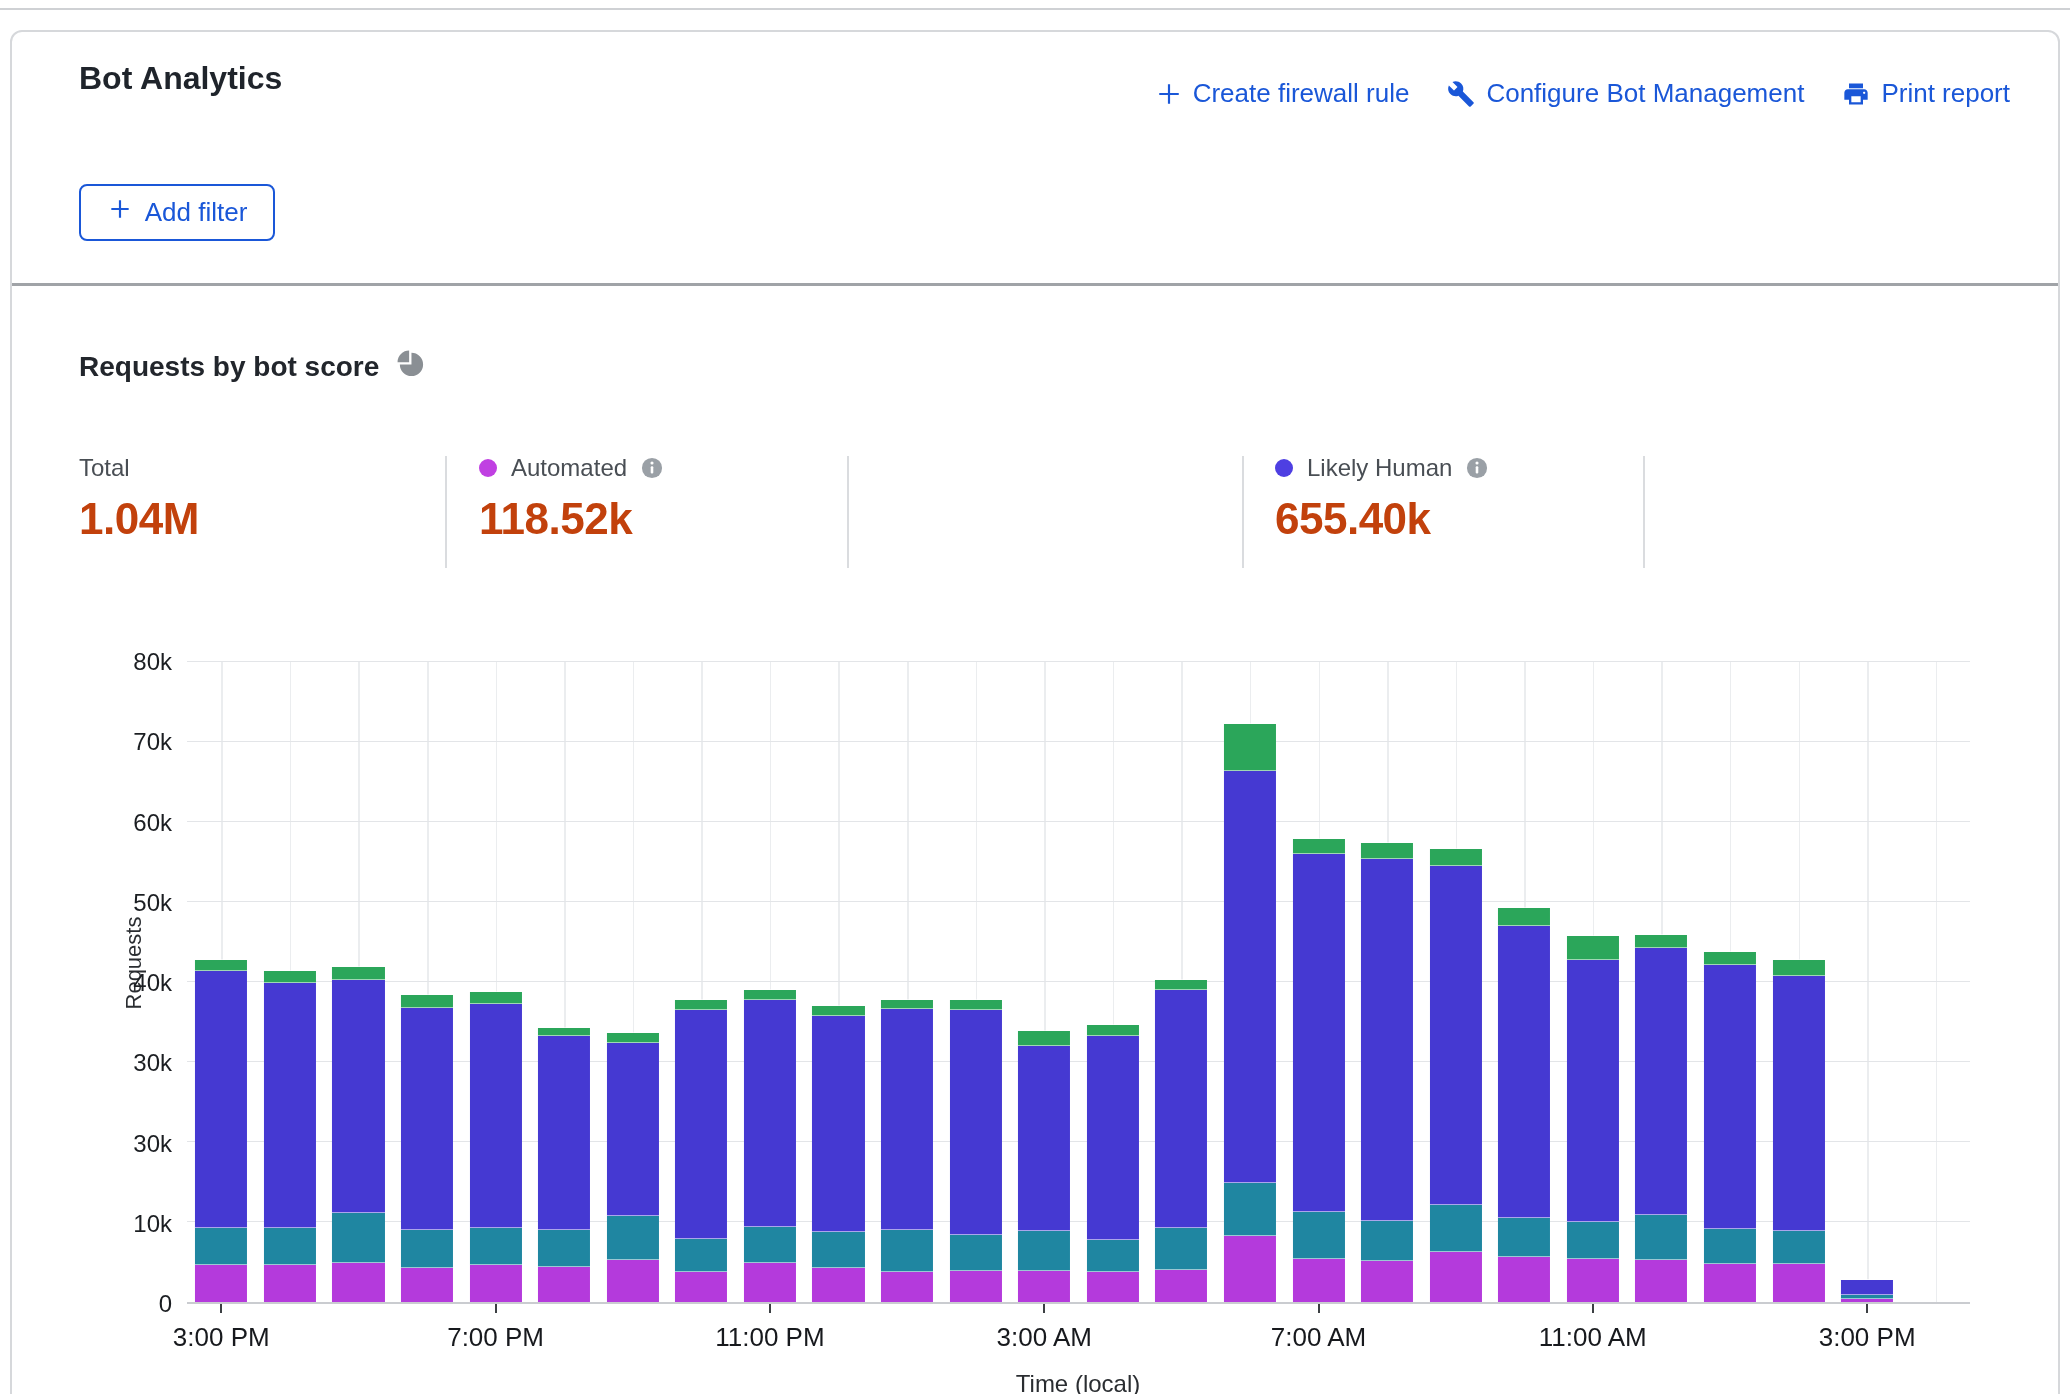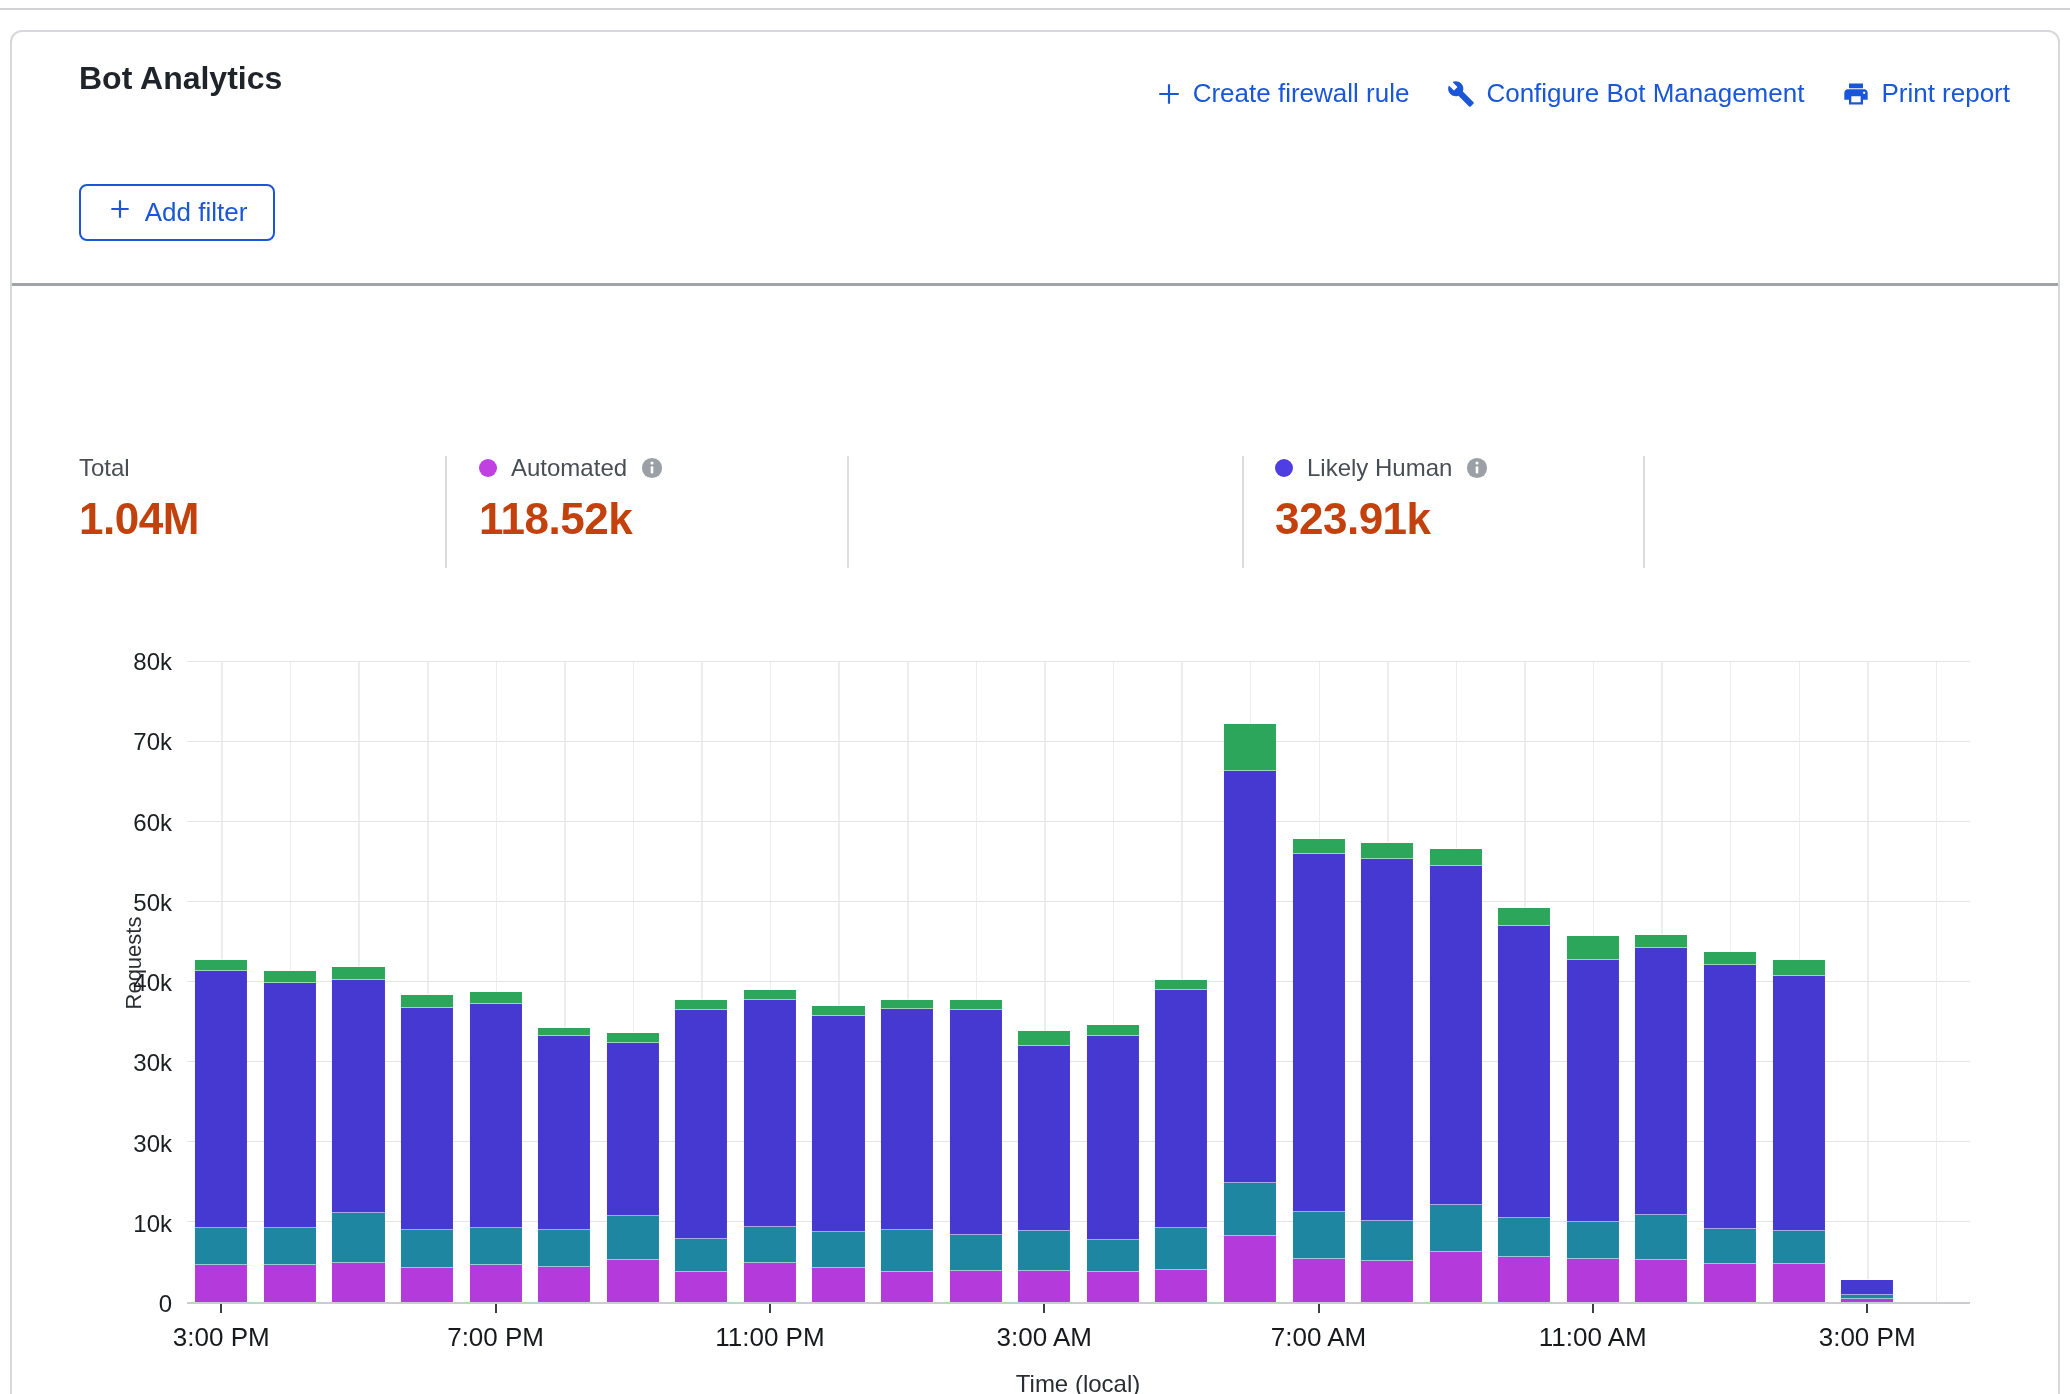--- a/index.html
+++ b/index.html
@@ -98,20 +98,29 @@
       <svg width="26" height="26" viewBox="0 0 24 24">
           <path fill="#1a57d8" d="M11 4h2v7h7v2h-7v7h-2v-7H4v-2h7V4z"></path>
         </svg>
     </span>
     <span>Add filter</span>
   </button>
 
 
   <div class="divider"></div>
 
+  <div class="section-title">
+    <span>Requests by bot score</span>
+    <span>
+      <svg width="31" height="31" viewBox="0 0 32 32">
+        <path fill="#8a8f94" d="M17 17 L17 5 A12 12 0 1 1 5 17 Z"></path>
+        <path fill="#8a8f94" d="M14.6 14.6 L14.6 2.6 A12 12 0 0 0 2.6 14.6 Z"></path>
+      </svg>
+    </span>
+  </div>
 
   <div class="stat" style="left:67px">
     <div class="stat-label-row">
         <span>Total</span>
       </div>
     <div class="stat-value">1.04M</div>
   </div>
   <div class="vdivider" style="left:433px"></div>
 
   <div class="stat" style="left:467px">
@@ -137,21 +146,21 @@
       <span class="dot" style="background-color: rgb(78, 63, 226);"></span>
       <span>Likely Human</span>
       <span class="info-icon">
         <svg width="22" height="22" viewBox="0 0 24 24">
             <circle cx="12" cy="12" r="11" fill="#9aa0a6"></circle>
             <rect x="10.6" y="10" width="2.8" height="8" rx="1.2" fill="#fff"></rect>
             <circle cx="12" cy="6.6" r="1.7" fill="#fff"></circle>
           </svg>
       </span>
     </div>
-    <div class="stat-value">323.91k</div>
+    <div class="stat-value">655.40k</div>
   </div>
   <div class="vdivider" style="left:1631px"></div>
 
 
   <div class="ylab">Requests</div>
   <div class="yticks">
       <div class="ytick" style="bottom: 0%;">0</div>
       <div class="ytick" style="bottom: 12.5%;">10k</div>
       <div class="ytick" style="bottom: 25%;">30k</div>
       <div class="ytick" style="bottom: 37.5%;">30k</div>

